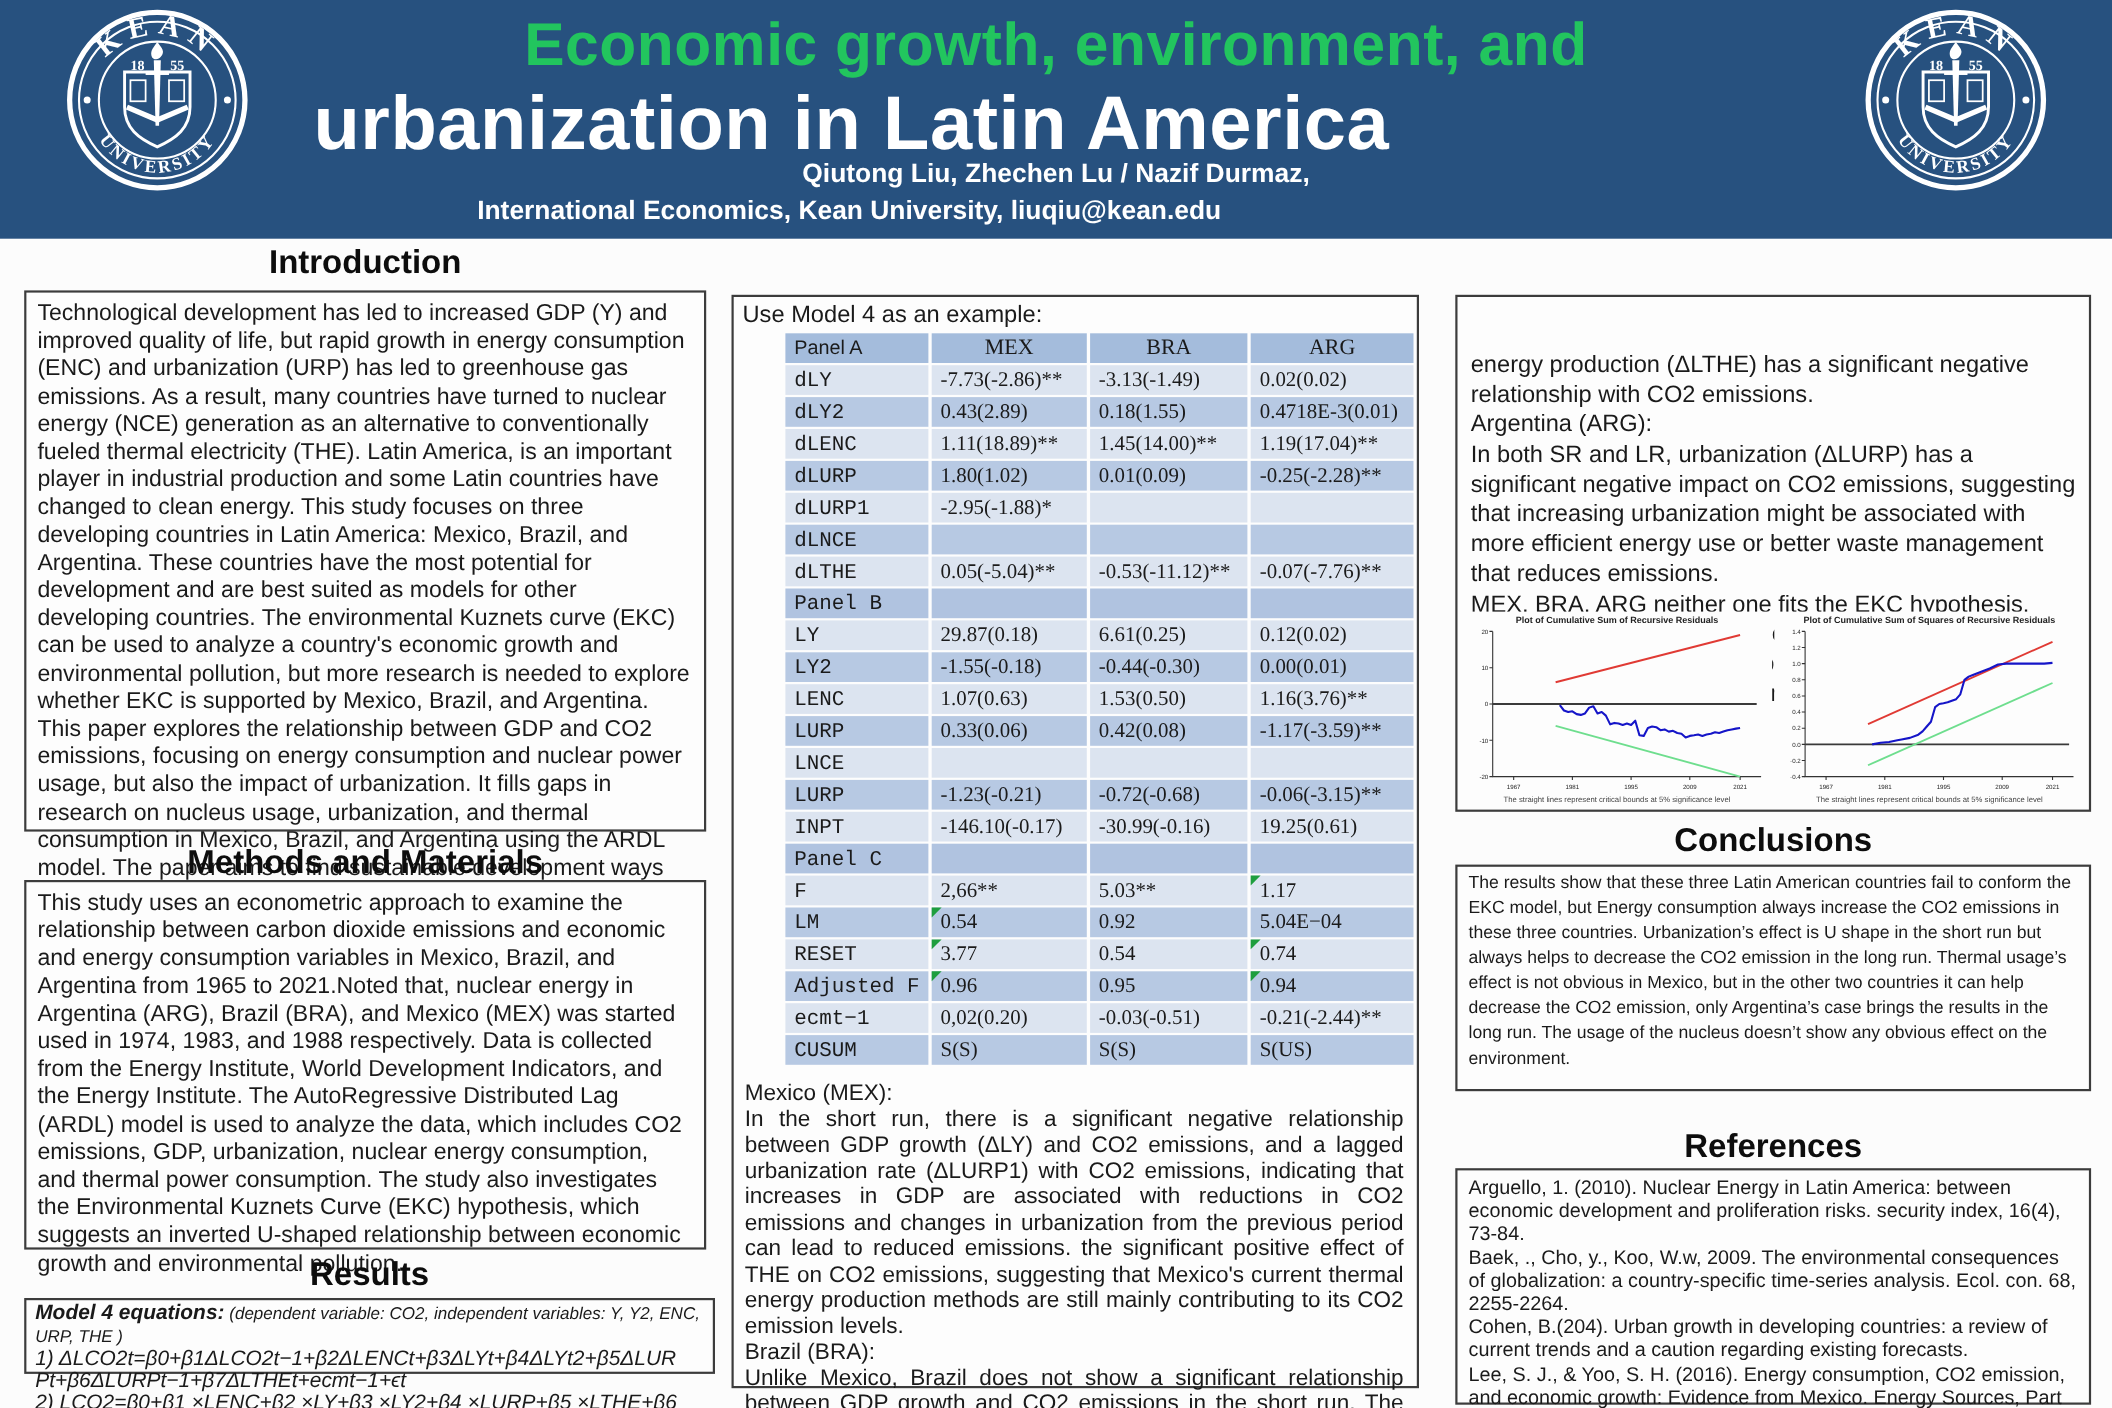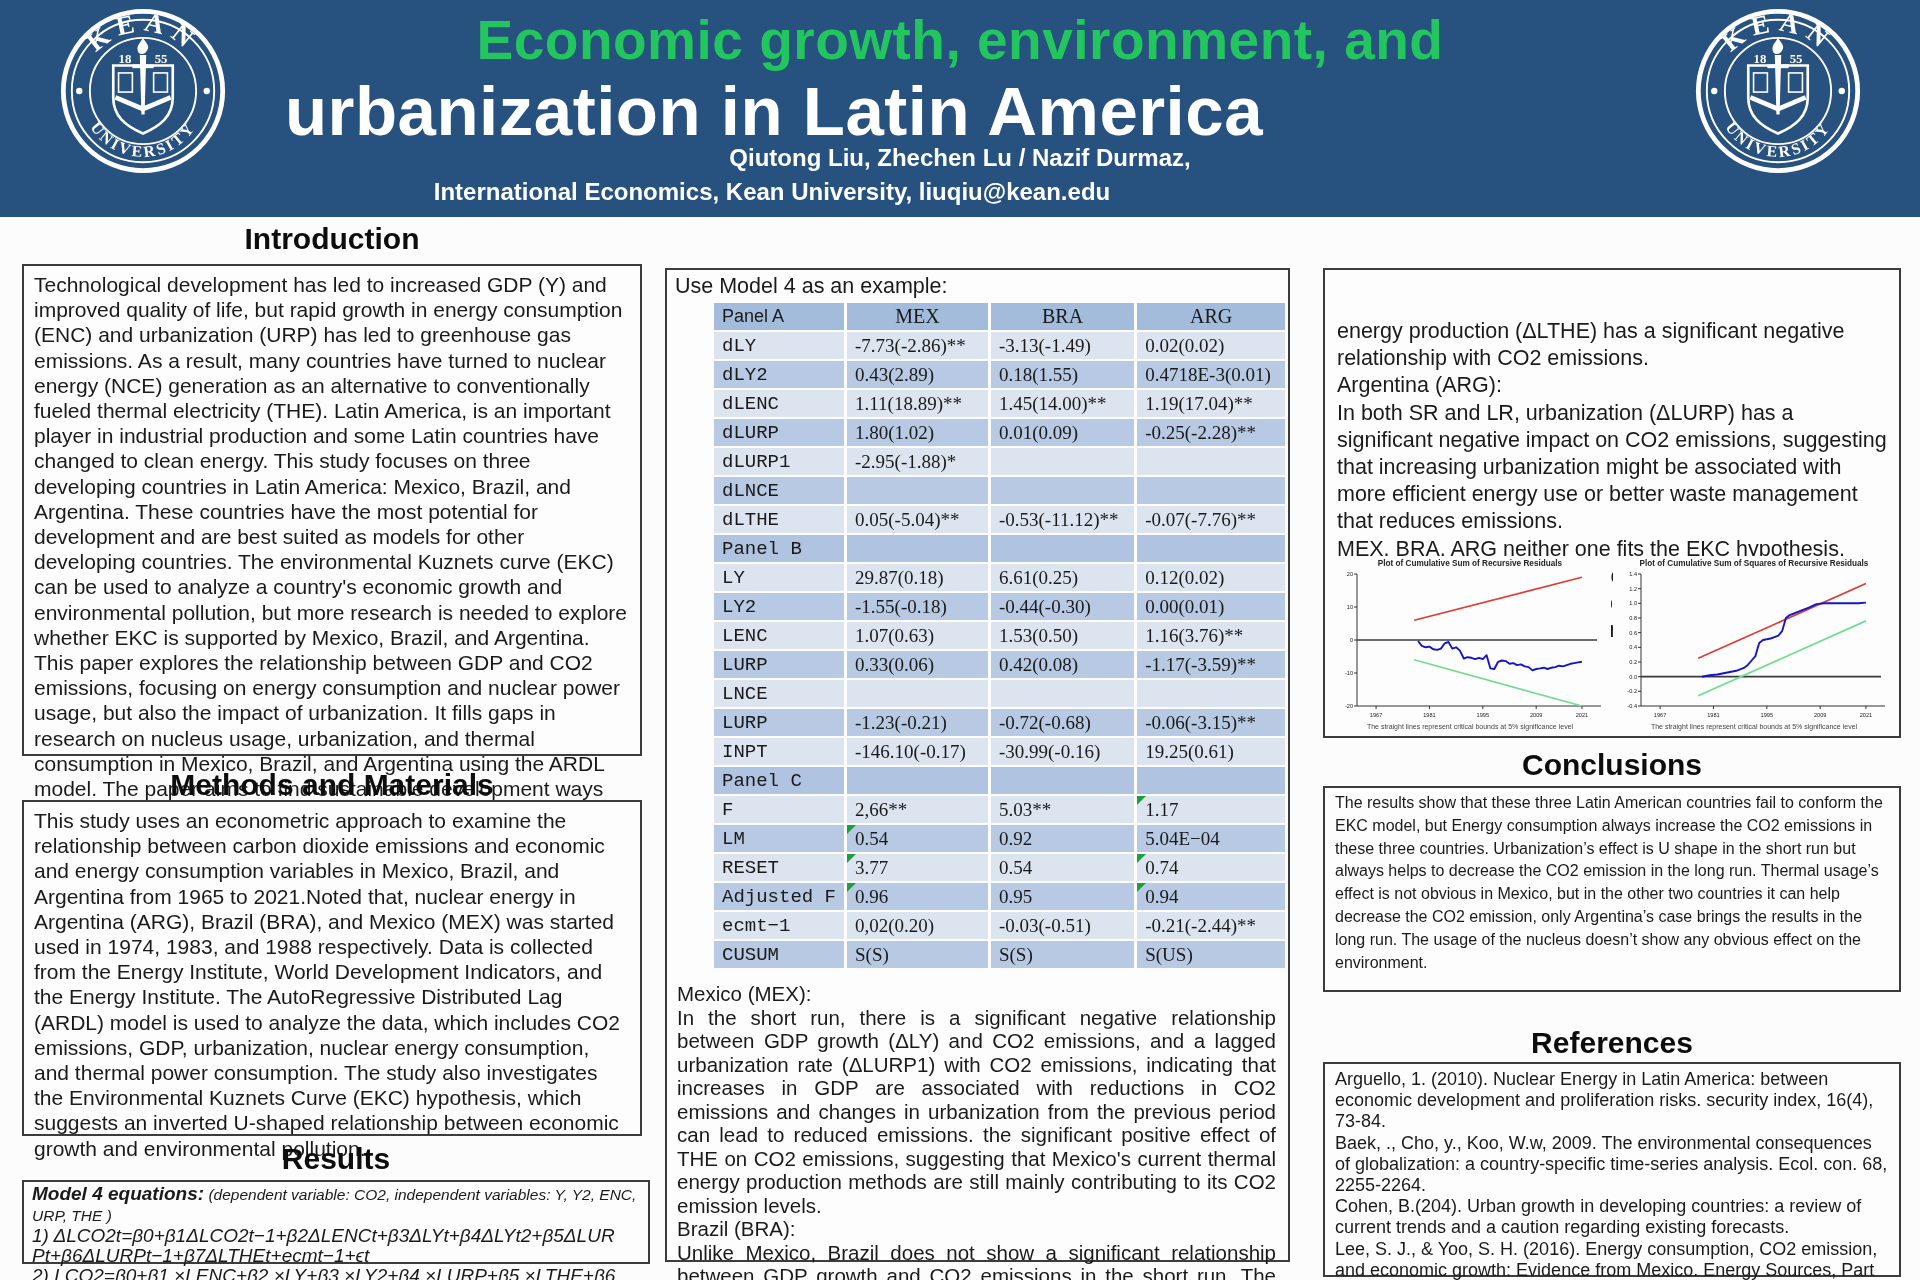--- a/index.html
+++ b/index.html
@@ -98,21 +98,21 @@
   <div class="box" style="left:22px;top:264px;width:620px;height:492px;">
     <div class="bodytxt">Technological development has led to increased GDP (Y) and improved quality of life, but rapid growth in energy consumption (ENC) and urbanization (URP) has led to greenhouse gas emissions. As a result, many countries have turned to nuclear energy (NCE) generation as an alternative to conventionally fueled thermal electricity (THE). Latin America, is an important player in industrial production and some Latin countries have changed to clean energy. This study focuses on three developing countries in Latin America: Mexico, Brazil, and Argentina. These countries have the most potential for development and are best suited as models for other developing countries. The environmental Kuznets curve (EKC) can be used to analyze a country's economic growth and environmental pollution, but more research is needed to explore whether EKC is supported by Mexico, Brazil, and Argentina. This paper explores the relationship between GDP and CO2 emissions, focusing on energy consumption and nuclear power usage, but also the impact of urbanization. It fills gaps in research on nucleus usage, urbanization, and thermal consumption in Mexico, Brazil, and Argentina using the ARDL model. The paper aims to find sustainable development ways for these developing countries.</div>
   </div>
 
   <div class="sect-h" style="left:22px;top:768px;width:620px;">Methods and Materials</div>
   <div class="box" style="left:22px;top:800px;width:620px;height:336px;">
     <div class="bodytxt">This study uses an econometric approach to examine the relationship between carbon dioxide emissions and economic and energy consumption variables in Mexico, Brazil, and Argentina from 1965 to 2021.Noted that, nuclear energy in Argentina (ARG), Brazil (BRA), and Mexico (MEX) was started used in 1974, 1983, and 1988 respectively. Data is collected from the Energy Institute, World Development Indicators, and the Energy Institute. The AutoRegressive Distributed Lag (ARDL) model is used to analyze the data, which includes CO2 emissions, GDP, urbanization, nuclear energy consumption, and thermal power consumption. The study also investigates the Environmental Kuznets Curve (EKC) hypothesis, which suggests an inverted U-shaped relationship between economic growth and environmental pollution.</div>
   </div>
 
   <div class="sect-h" style="left:22px;top:1142px;width:628px;">Results</div>
-  <div class="box eq-box" style="left:22px;top:1180px;width:628px;height:84px;">
+  <div class="box eq-box" style="left:22px;top:1180px;width:628px;height:69px;">
     <div><span class="eqt">Model 4 equations:</span><span class="eqn"> (dependent variable: CO2, independent variables: Y, Y2, ENC, URP, THE )</span></div>
     <div>1) ΔLCO2t=β0+β1ΔLCO2t−1+β2ΔLENCt+β3ΔLYt+β4ΔLYt2+β5ΔLUR</div>
     <div>Pt+β6ΔLURPt−1+β7ΔLTHEt+ecmt−1+ϵt</div>
     <div>2) LCO2=β0+β1 ×LENC+β2 ×LY+β3 ×LY2+β4 ×LURP+β5 ×LTHE+β6 ×INPT+ϵ</div>
   </div>
 
   <div class="box" style="left:665px;top:268px;width:625px;height:994px;">
     <div class="tbl-caption">Use Model 4 as an example:</div>
     <table class="model">
       <thead>

